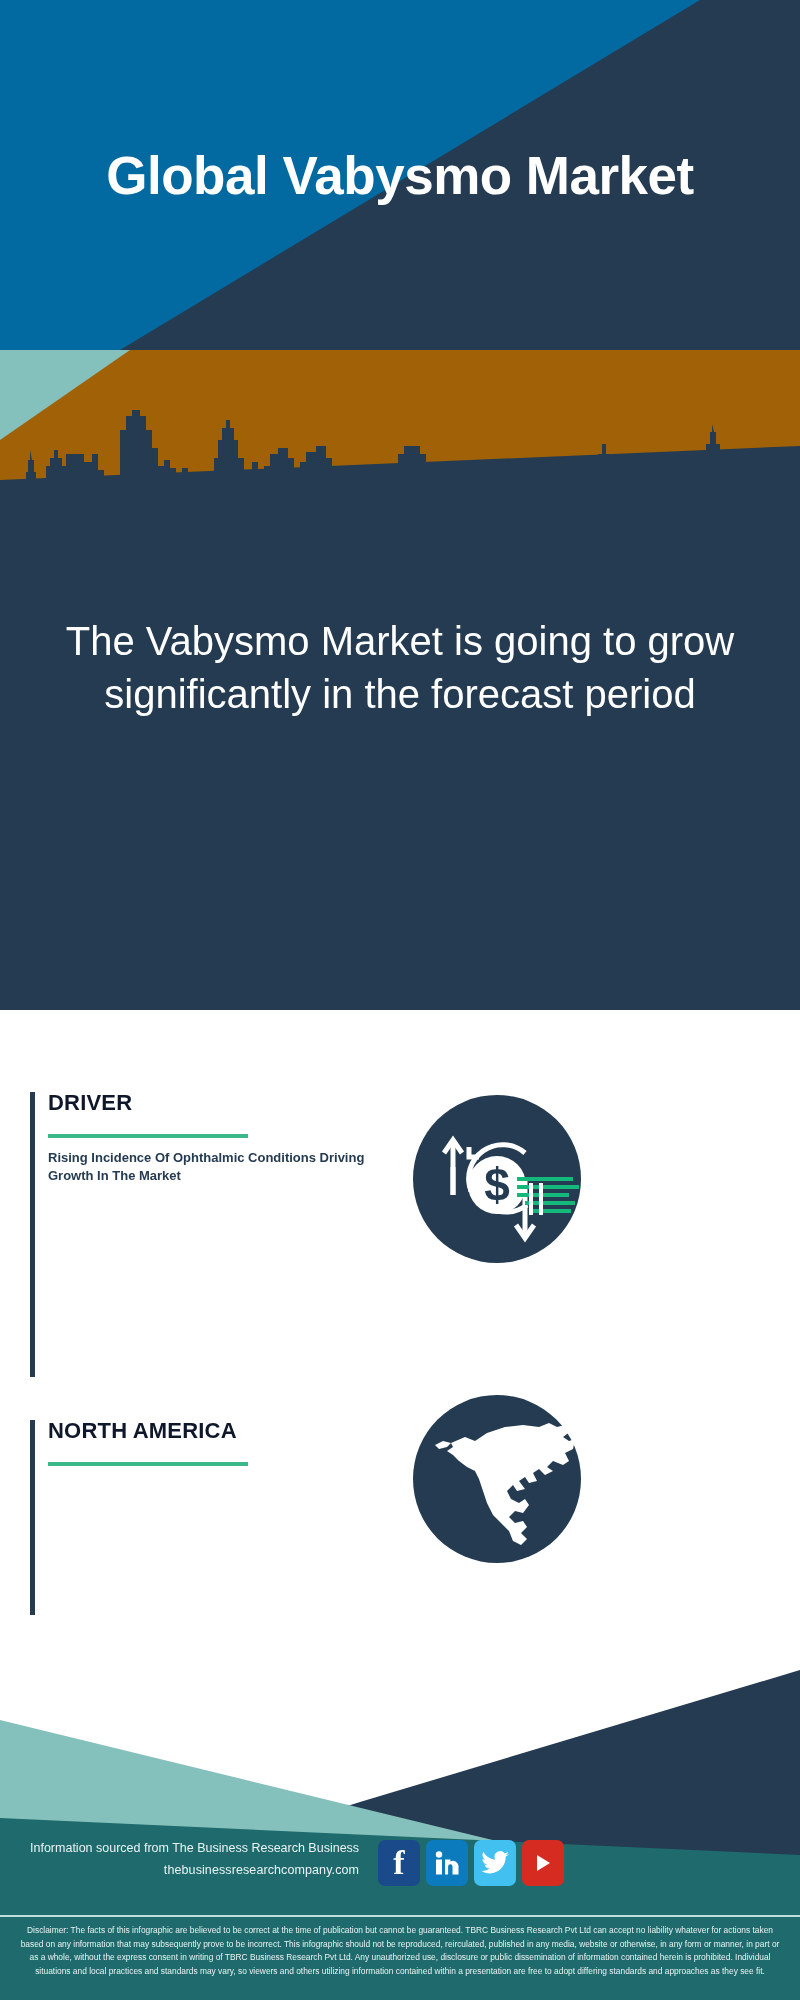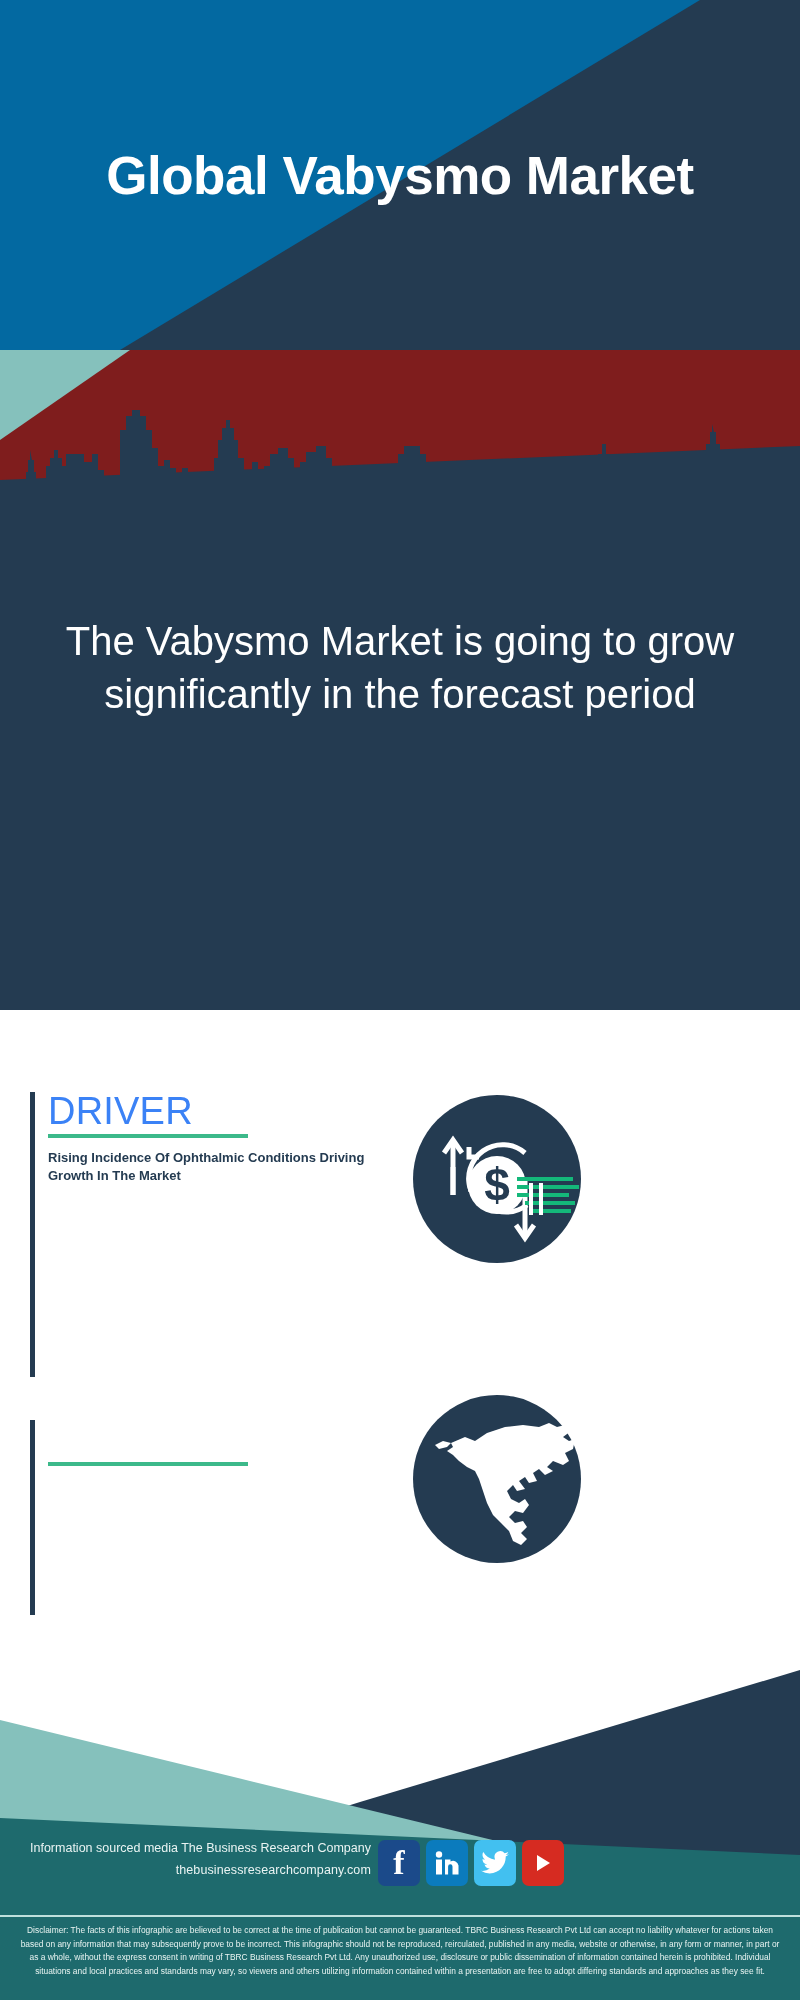--- a/index.html
+++ b/index.html
@@ -21,21 +21,21 @@
   }
   .header-title{
     position:absolute;left:0;top:0;width:800px;height:350px;
     display:flex;align-items:center;justify-content:center;
     color:#ffffff;font-size:53px;font-weight:bold;
     letter-spacing:-0.5px;line-height:1;
     text-align:center;
   }
 
   
-  .band{position:absolute;left:0;top:350px;width:800px;height:660px;background:#7f1d1d;overflow:hidden;}
+  .band{position:absolute;left:0;top:350px;width:800px;height:660px;background:#a16207;overflow:hidden;}
   .band-dark{
     position:absolute;left:0;top:0;width:800px;height:660px;background:#243b51;
     clip-path:polygon(0 130px, 800px 96px, 800px 660px, 0 660px);
   }
   .band-teal-tri{
     position:absolute;left:0;top:0;width:130px;height:90px;
     background:#85c1bc;
     clip-path:polygon(0 0,130px 0,0 90px);
   }
   .skyline{position:absolute;left:0;top:60px;width:800px;height:110px;}
@@ -44,22 +44,22 @@
     color:#ffffff;font-size:40px;line-height:1.32;text-align:center;
     font-weight:normal;
   }
 
   
   .content{position:absolute;left:0;top:1010px;width:800px;height:610px;background:#ffffff;}
 
   .block{position:absolute;}
   .accent-bar{position:absolute;left:0;top:0;width:5px;background:#243b51;}
   .block-title{
-    position:absolute;color:#3b82f6;font-weight:normal;letter-spacing:0.2px;
-    font-size:38px;line-height:1;white-space:nowrap;
+    position:absolute;color:#0f172a;font-weight:bold;letter-spacing:0.2px;
+    font-size:22px;line-height:1;white-space:nowrap;
   }
   .title-rule{position:absolute;height:4px;background:#3cb98a;}
   .block-body{position:absolute;color:#243b51;font-weight:bold;font-size:13px;line-height:1.42;}
 
   .icon-circle{position:absolute;border-radius:50%;background:#243b51;}
 
   
   .footer{position:absolute;left:0;top:1620px;width:800px;height:380px;background:#ffffff;overflow:hidden;}
   .f-dark{
     position:absolute;left:0;top:0;width:800px;height:295px;background:#243b51;
@@ -181,20 +181,21 @@
         </g>
         <g stroke="#ffffff" stroke-width="4">
           <line x1="118" y1="88" x2="118" y2="120"></line>
           <line x1="128" y1="88" x2="128" y2="120"></line>
         </g>
       </svg>
     </div>
 
     <div class="block" style="left:30px;top:410px;width:520px;height:195px;">
       <div class="accent-bar" style="height:195px;"></div>
+      <div class="block-title" style="left:18px;top:0;">NORTH AMERICA</div>
       <div class="title-rule" style="left:18px;top:42px;width:200px;"></div>
     </div>
 
     <div class="icon-circle" style="left:413px;top:385px;width:168px;height:168px;">
       <svg viewBox="0 0 168 168" width="168" height="168">
         <path fill="#ffffff" d="
           M38 48 L52 42 L62 46 L74 38 L92 32 L110 30 L126 32 L136 28 L144 32
           L152 30 L158 36 L150 42 L156 46 L162 44 L160 54 L152 58 L156 66
           L150 70 L140 66 L134 72 L140 76 L132 80 L126 74 L120 78 L124 86
           L116 88 L112 82 L106 86 L112 94 L104 96 L100 90 L94 96 L98 104
@@ -208,21 +209,21 @@
 
   </div>
 
   <div class="footer">
     <div class="f-dark"></div>
     <div class="f-lightteal"></div>
     <div class="f-teal"></div>
   </div>
 
   <div class="f-text">
-    <div>Information sourced media The Business Research Company</div>
+    <div>Information sourced from The Business Research Business</div>
     <div class="line2">thebusinessresearchcompany.com</div>
   </div>
 
   <div class="social" style="left:378px;">
     <div class="sbtn fb">
       <span class="glyph" style="font-size:34px;font-family:'Liberation Serif',serif;">f</span>
     </div>
     <div class="sbtn li">
       <svg width="26" height="26" viewBox="0 0 26 26">
         <circle cx="5" cy="4.5" r="3.2" fill="#ffffff"></circle>

